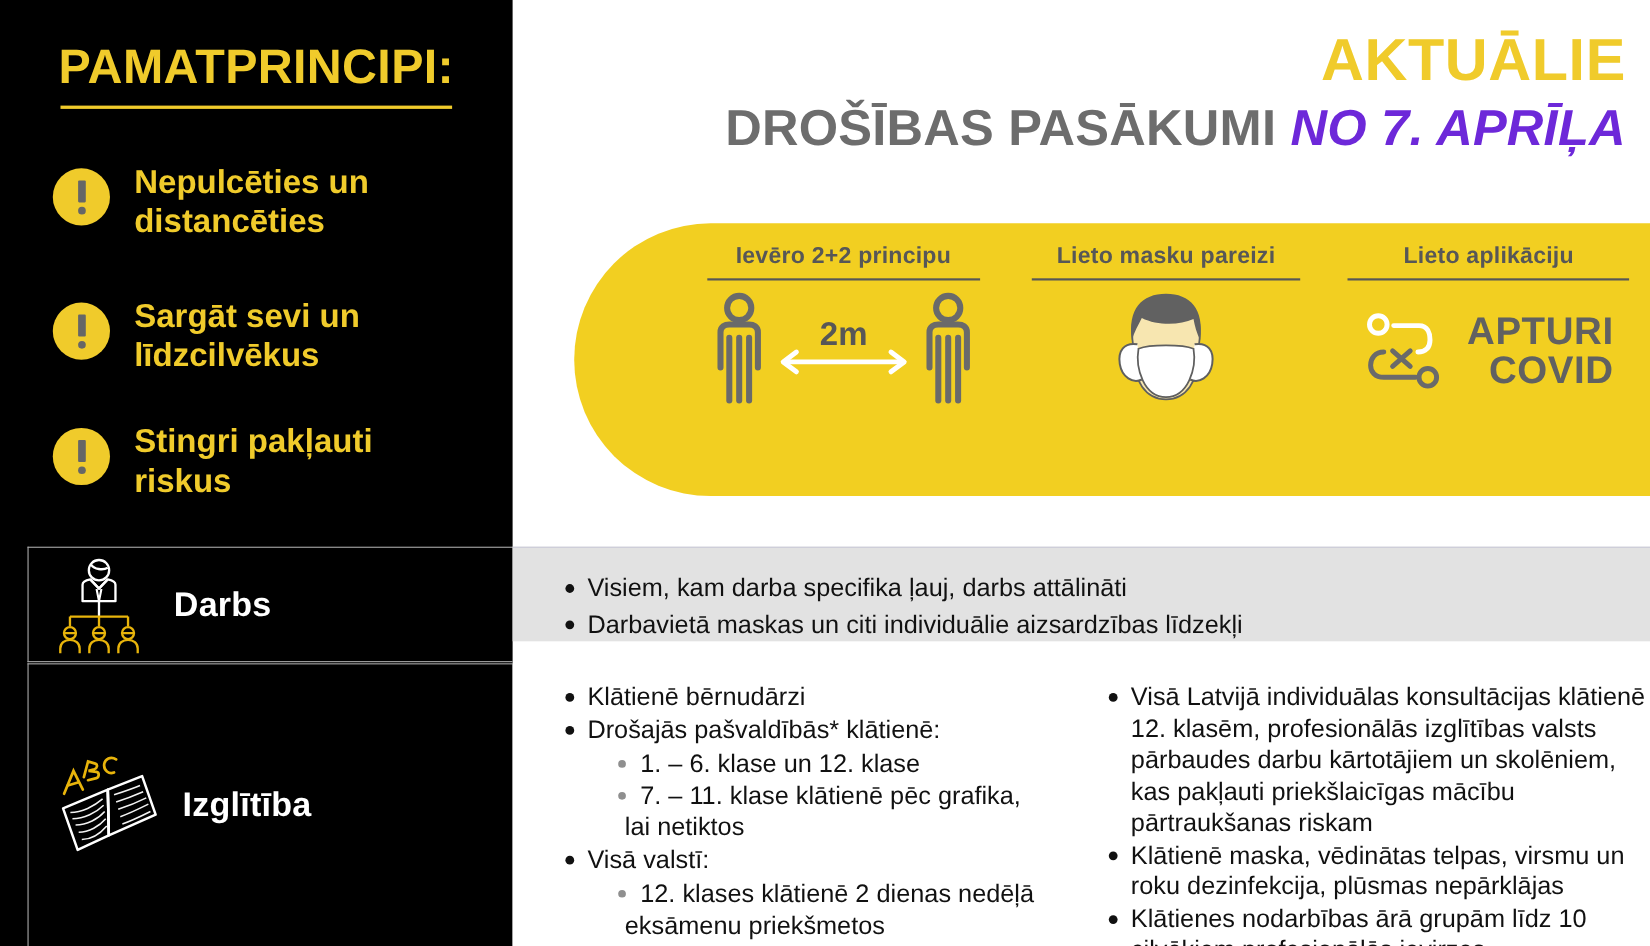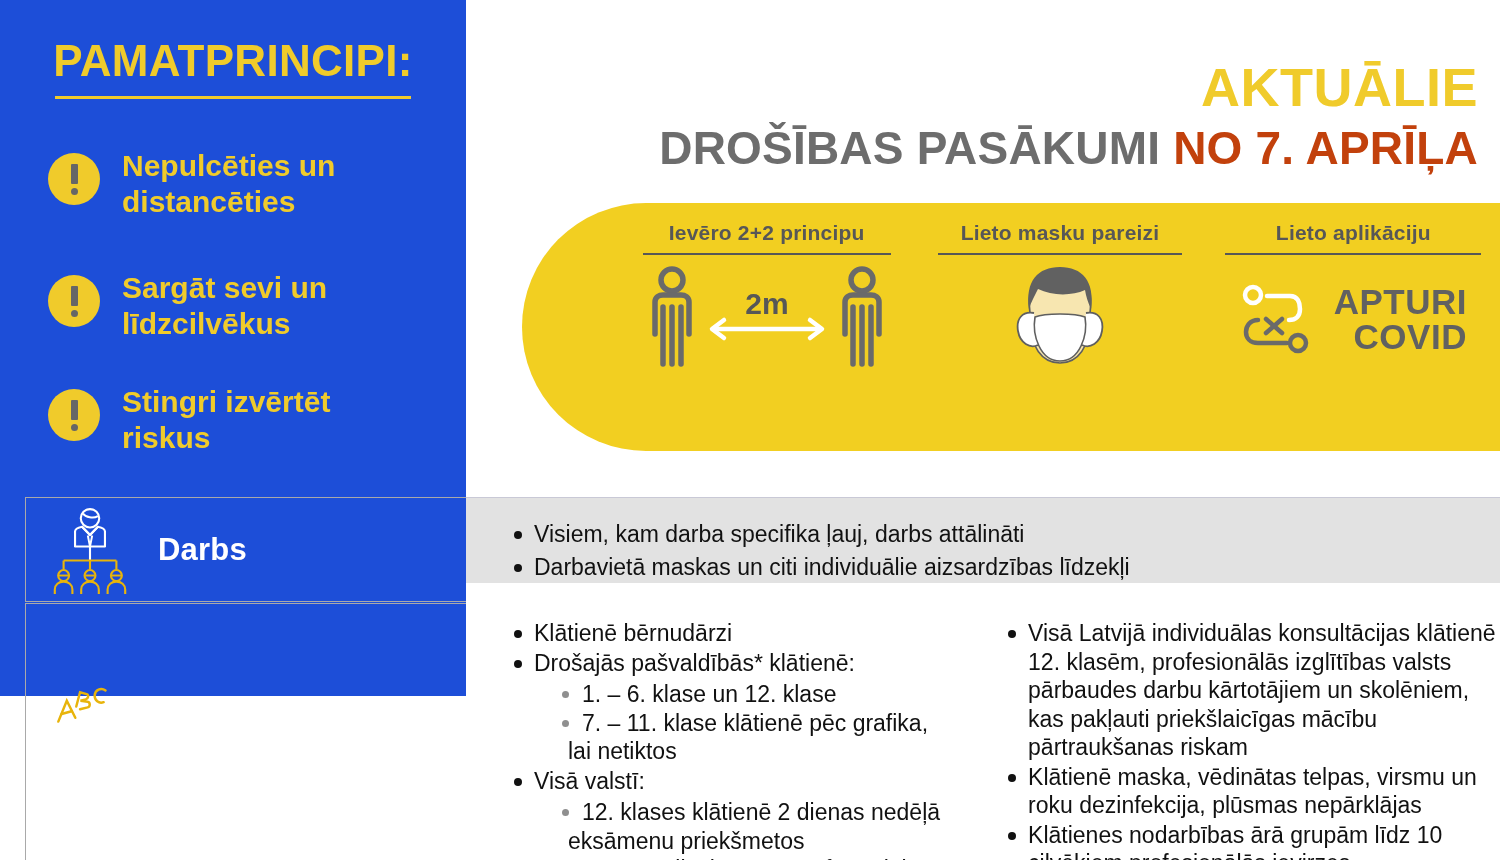--- a/index.html
+++ b/index.html
@@ -7,22 +7,22 @@
     width:1500px;height:860px;
     background:#ffffff;
     font-family:"Liberation Sans", sans-serif;
     overflow:hidden;
     position:relative;
   }
   .page{position:relative;width:1500px;height:860px;overflow:hidden;}
 
   
   .sidebar{
-    position:absolute;left:0;top:0;width:466px;height:696px;
-    background:#1d4ed8;
+    position:absolute;left:0;top:0;width:466px;height:860px;
+    background:#000000;
   }
   .principles-title{
     position:absolute;left:0;top:36px;width:466px;
     text-align:center;
     color:#f0cb2b;
     font-size:44px;font-weight:bold;letter-spacing:.3px;
   }
   .principles-rule{
     position:absolute;left:55px;top:96px;width:356px;height:3px;
     background:#f0cb2b;
@@ -65,28 +65,27 @@
     color:#ffffff;font-size:31px;font-weight:bold;letter-spacing:.2px;
   }
   .cat-icon{flex:0 0 auto;width:88px;height:88px;display:block;}
   .cat-icon.edu-ic{width:104px;height:104px;}
 
   
   .hdr{position:absolute;right:22px;top:28px;text-align:right;width:1000px;}
   .hdr-line1{
     color:#f0cb2b;font-size:54px;font-weight:bold;line-height:1;
     letter-spacing:.5px;
-    margin-top:32px;
   }
   .hdr-line2{
     margin-top:10px;font-size:46px;font-weight:bold;line-height:1.05;
     letter-spacing:.2px;
   }
   .hdr-gray{color:#6d6d6d;}
-  .hdr-red{color:#c2410c;}
+  .hdr-red{color:#6d28d9;font-style:italic;}
 
   
   .banner{
     position:absolute;left:522px;top:203px;width:978px;height:248px;
     background:#f2cf21;
     border-top-left-radius:124px;border-bottom-left-radius:124px;
   }
   .banner-cols{
     position:absolute;left:98px;top:0;width:880px;height:248px;
     display:flex;
@@ -168,21 +167,21 @@
       <div class="principle-text">Nepulcēties un distancēties</div>
     </div>
 
     <div class="principle p2">
       <div class="excl-badge"></div>
       <div class="principle-text">Sargāt sevi un līdzcilvēkus</div>
     </div>
 
     <div class="principle p3">
       <div class="excl-badge"></div>
-      <div class="principle-text">Stingri izvērtēt riskus</div>
+      <div class="principle-text">Stingri pakļauti riskus</div>
     </div>
 
     <div class="cat-cell work">
       <svg class="cat-icon" viewBox="0 0 100 100">
         <circle cx="50" cy="14" r="10.5" fill="none" stroke="#ffffff" stroke-width="2.4"></circle>
         <path d="M42 8.5 C45 13 54 14.5 59 11.5" fill="none" stroke="#ffffff" stroke-width="2.4"></path>
         <path d="M33 46 L33 29 C33 26 36 24.5 41 23.5 L50 33 L59 23.5 C64 24.5 67 26 67 29 L67 46 Z" fill="none" stroke="#ffffff" stroke-width="2.4" stroke-linejoin="round"></path>
         <path d="M41 23.5 L50 33 L59 23.5" fill="none" stroke="#ffffff" stroke-width="2.4"></path>
         <path d="M47.5 33.5 L50 46 L52.5 33.5" fill="none" stroke="#ffffff" stroke-width="2.2"></path>
         <line x1="50" y1="46" x2="50" y2="62" stroke="#ffffff" stroke-width="2.4"></line>

